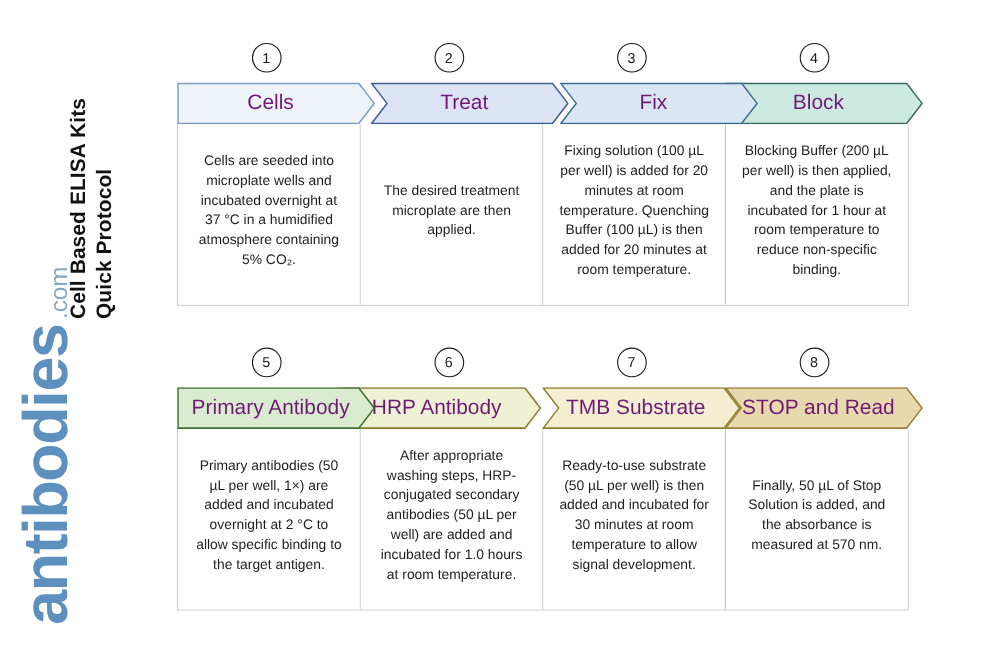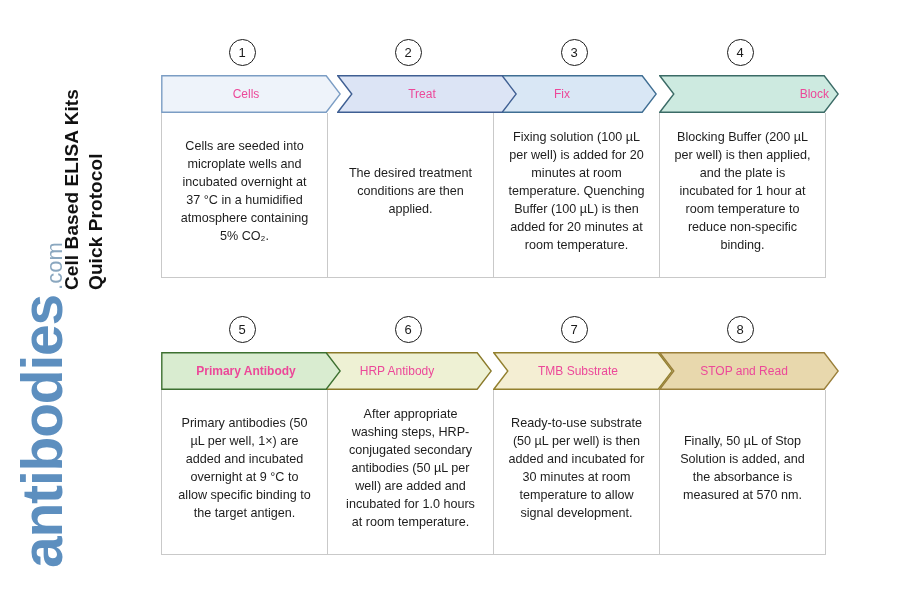--- a/index.html
+++ b/index.html
@@ -89,22 +89,22 @@
     display: flex;
     align-items: center;
     justify-content: center;
   }
   .chev .chev-bg {
     position: absolute;
     inset: 0;
   }
   .chev .chev-label {
     position: relative;
-    font-size: 12px;
-    color: #ec4899;
+    font-size: 19px;
+    color: #701a75;
     white-space: nowrap;
     padding-right: 10px;
     z-index: 2;
   }
 
   
   .num-badge {
     position: absolute;
     width: 25px;
     height: 25px;
@@ -169,54 +169,54 @@
         <span class="chev-label">Cells</span>
       </div>
       <div class="num-badge" style="left: 67.5px;">1</div>
       <div class="chev" style="left: 176px; width: 180px; z-index: 9;">
         <svg class="chev-bg" width="180" height="38" viewBox="0 0 180 38" preserveAspectRatio="none">
           <path d="M 0.8 0.8 L 165.2 0.8 L 179.2 19 L 165.2 37.2 L 0.8 37.2 L 14.8 19 Z" fill="#dce4f5" stroke="#3f5f93" stroke-width="1.4" stroke-linejoin="miter"></path>
         </svg>
         <span class="chev-label">Treat</span>
       </div>
       <div class="num-badge" style="left: 233.5px;">2</div>
-      <div class="chev" style="left: 316px; width: 180px; z-index: 8;">
+      <div class="chev" style="left: 348px; width: 180px; z-index: 8;">
         <svg class="chev-bg" width="180" height="38" viewBox="0 0 180 38" preserveAspectRatio="none">
           <path d="M 0.8 0.8 L 165.2 0.8 L 179.2 19 L 165.2 37.2 L 0.8 37.2 L 14.8 19 Z" fill="#d9e7f5" stroke="#3f6e93" stroke-width="1.4" stroke-linejoin="miter"></path>
         </svg>
         <span class="chev-label">Fix</span>
       </div>
       <div class="num-badge" style="left: 399.5px;">3</div>
-      <div class="chev" style="left: 498px; width: 180px; z-index: 7; justify-content: flex-end;">
+      <div class="chev" style="left: 498px; width: 180px; z-index: 7;">
         <svg class="chev-bg" width="180" height="38" viewBox="0 0 180 38" preserveAspectRatio="none">
           <path d="M 0.8 0.8 L 165.2 0.8 L 179.2 19 L 165.2 37.2 L 0.8 37.2 L 14.8 19 Z" fill="#cdeae0" stroke="#3b6b66" stroke-width="1.4" stroke-linejoin="miter"></path>
         </svg>
         <span class="chev-label">Block</span>
       </div>
       <div class="num-badge" style="left: 565.5px;">4</div>
     </div>
   <div class="body-strip">
       <div class="body-cell">
         <div class="txt">Cells are seeded into microplate wells and incubated overnight at 37 °C in a humidified atmosphere containing 5% CO₂.</div>
       </div>
       <div class="body-cell">
-        <div class="txt">The desired treatment conditions are then applied.</div>
+        <div class="txt">The desired treatment microplate are then applied.</div>
       </div>
       <div class="body-cell">
         <div class="txt">Fixing solution (100 µL per well) is added for 20 minutes at room temperature. Quenching Buffer (100 µL) is then added for 20 minutes at room temperature.</div>
       </div>
       <div class="body-cell">
         <div class="txt">Blocking Buffer (200 µL per well) is then applied, and the plate is incubated for 1 hour at room temperature to reduce non-specific binding.</div>
       </div>
     </div>
 </div>
 
 <div class="flow-row" id="row-2">
   <div class="chevron-strip">
-      <div class="chev" style="left: 0px; width: 180px; z-index: 10; font-weight: bold;">
+      <div class="chev" style="left: 0px; width: 180px; z-index: 10;">
         <svg class="chev-bg" width="180" height="38" viewBox="0 0 180 38" preserveAspectRatio="none">
           <path d="M 0.8 0.8 L 165.2 0.8 L 179.2 19 L 165.2 37.2 L 0.8 37.2 Z" fill="#d9ecd0" stroke="#3d7030" stroke-width="1.4" stroke-linejoin="miter"></path>
         </svg>
         <span class="chev-label">Primary Antibody</span>
       </div>
       <div class="num-badge" style="left: 67.5px;">5</div>
       <div class="chev" style="left: 151px; width: 180px; z-index: 9;">
         <svg class="chev-bg" width="180" height="38" viewBox="0 0 180 38" preserveAspectRatio="none">
           <path d="M 0.8 0.8 L 165.2 0.8 L 179.2 19 L 165.2 37.2 L 0.8 37.2 L 14.8 19 Z" fill="#eef1d4" stroke="#8a7a2a" stroke-width="1.4" stroke-linejoin="miter"></path>
         </svg>
@@ -233,21 +233,21 @@
       <div class="chev" style="left: 498px; width: 180px; z-index: 7; justify-content: center;">
         <svg class="chev-bg" width="180" height="38" viewBox="0 0 180 38" preserveAspectRatio="none">
           <path d="M 0.8 0.8 L 165.2 0.8 L 179.2 19 L 165.2 37.2 L 0.8 37.2 L 14.8 19 Z" fill="#e8d8ad" stroke="#9a7f3a" stroke-width="1.4" stroke-linejoin="miter"></path>
         </svg>
         <span class="chev-label">STOP and Read</span>
       </div>
       <div class="num-badge" style="left: 565.5px;">8</div>
     </div>
   <div class="body-strip">
       <div class="body-cell">
-        <div class="txt">Primary antibodies (50 µL per well, 1×) are added and incubated overnight at 9 °C to allow specific binding to the target antigen.</div>
+        <div class="txt">Primary antibodies (50 µL per well, 1×) are added and incubated overnight at 2 °C to allow specific binding to the target antigen.</div>
       </div>
       <div class="body-cell">
         <div class="txt">After appropriate washing steps, HRP-conjugated secondary antibodies (50 µL per well) are added and incubated for 1.0 hours at room temperature.</div>
       </div>
       <div class="body-cell">
         <div class="txt">Ready-to-use substrate (50 µL per well) is then added and incubated for 30 minutes at room temperature to allow signal development.</div>
       </div>
       <div class="body-cell">
         <div class="txt">Finally, 50 µL of Stop Solution is added, and the absorbance is measured at 570 nm.</div>
       </div>

